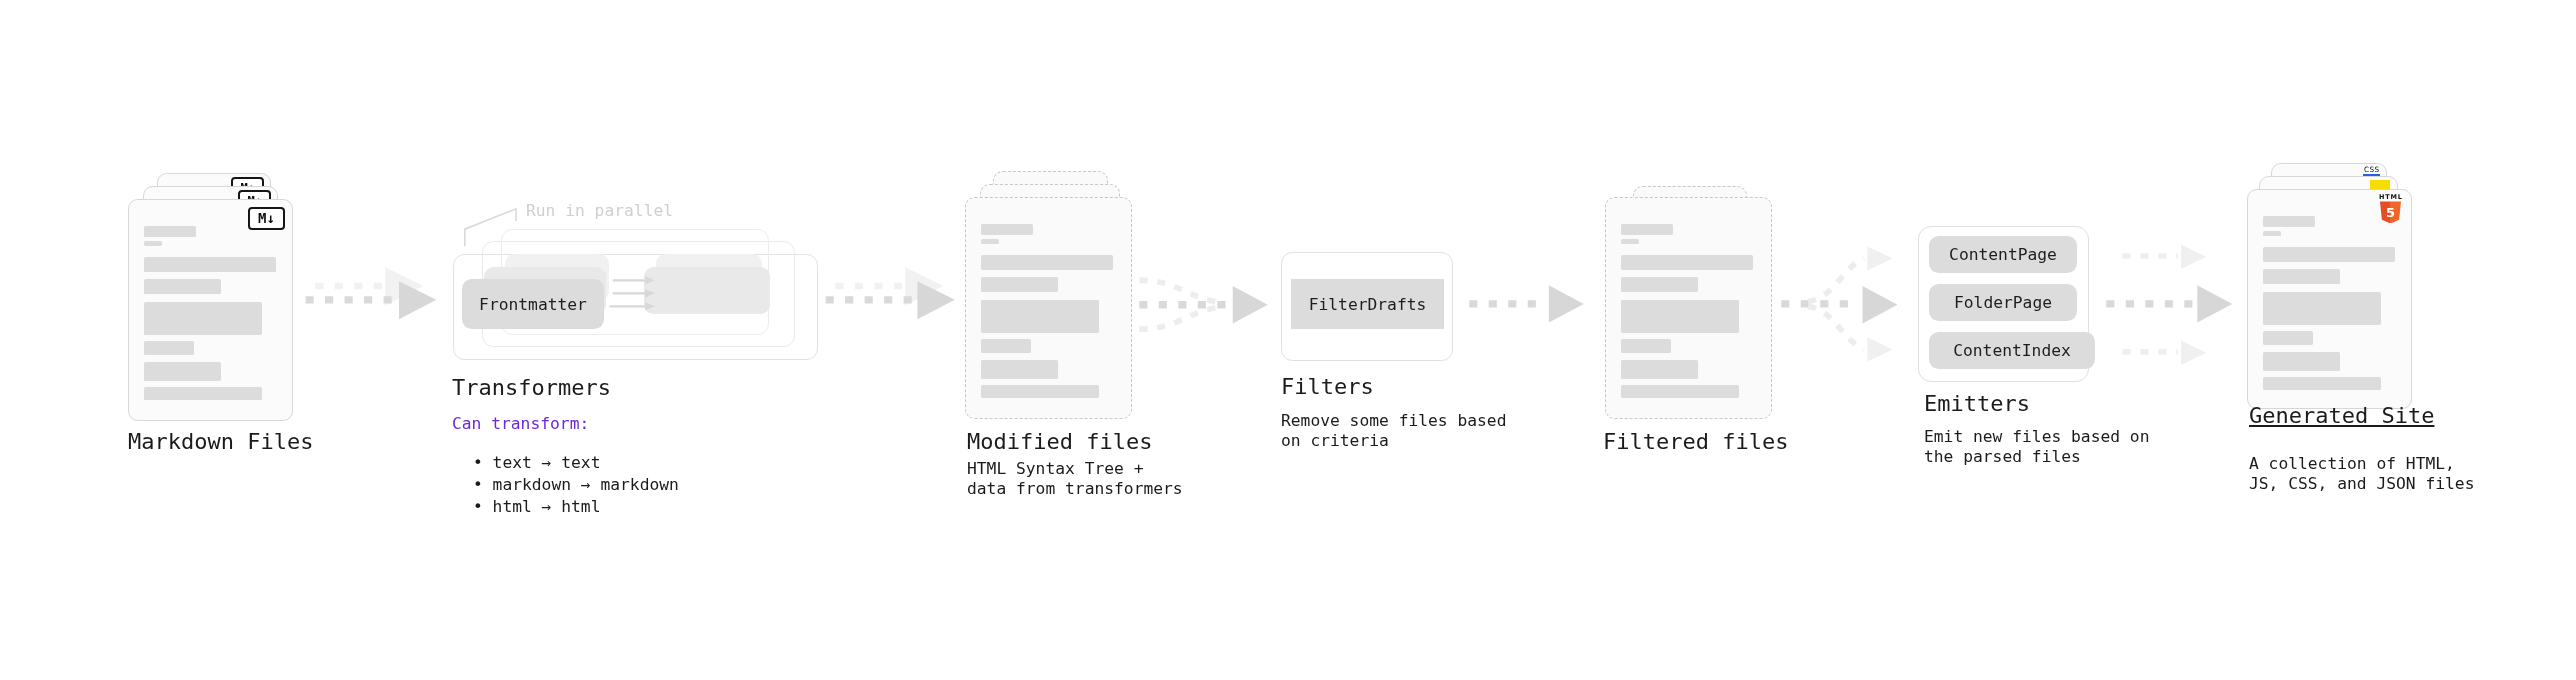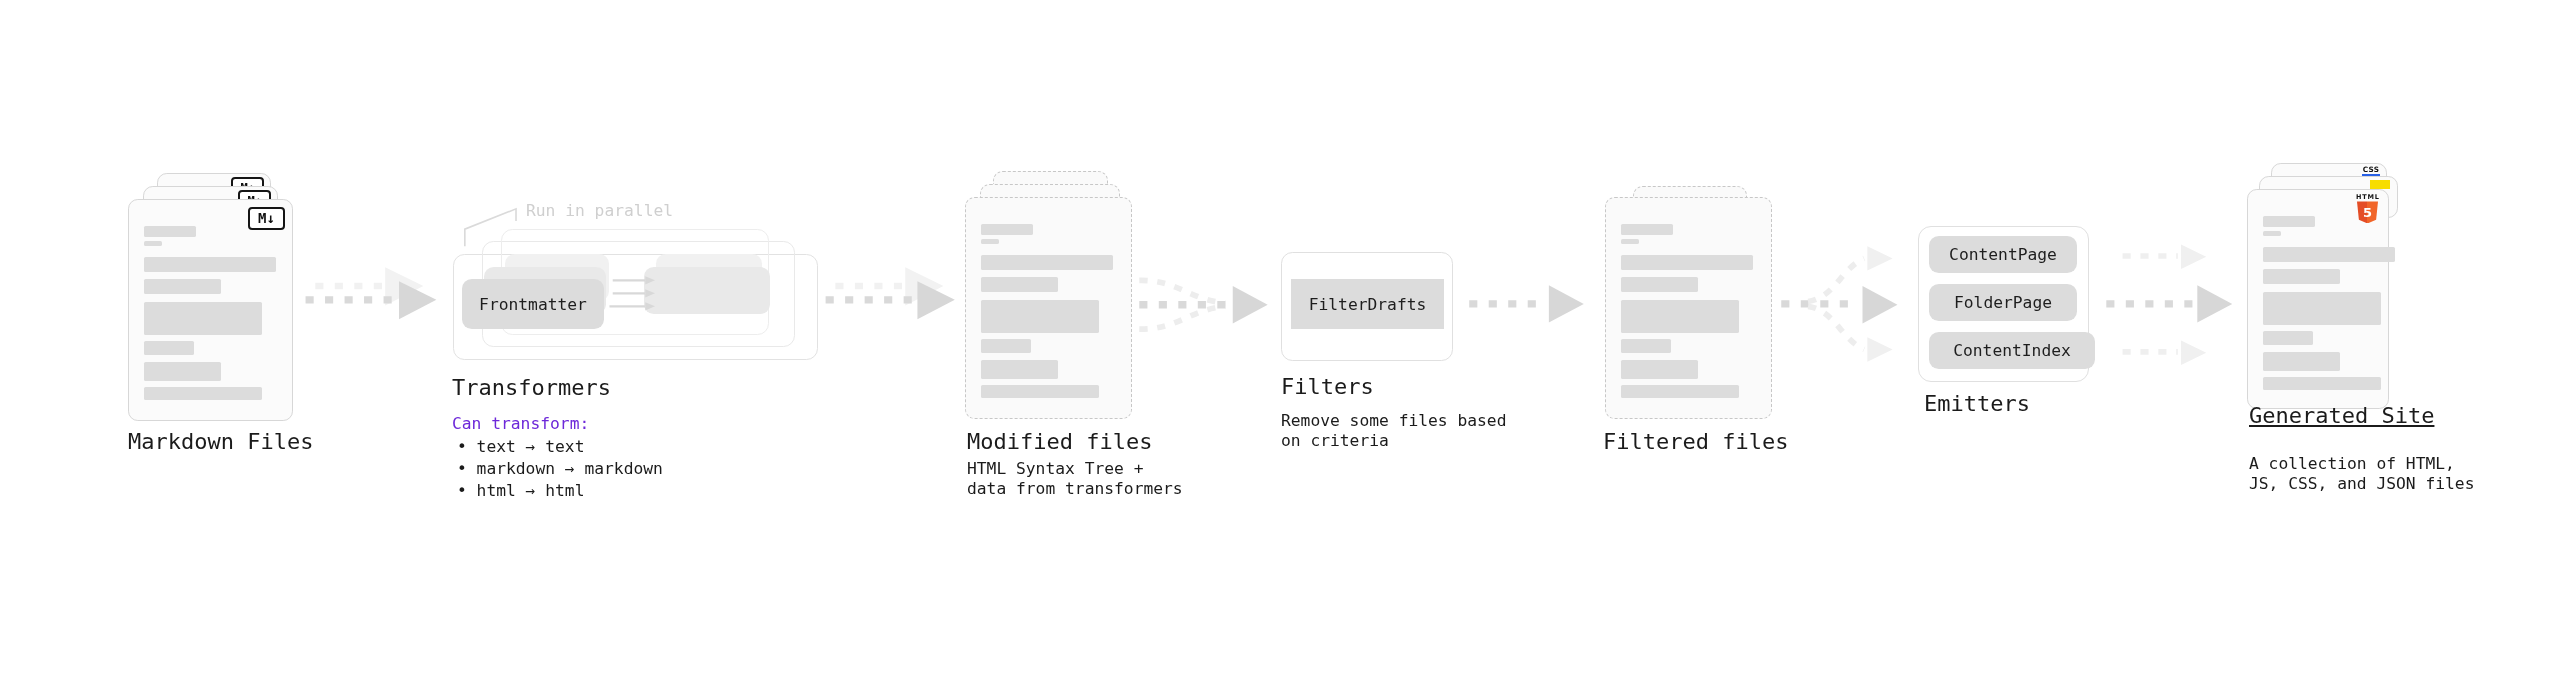--- a/index.html
+++ b/index.html
@@ -17,21 +17,21 @@
   .b4{top:79px;width:77px;height:15.4px}
   .b5{top:102px;width:118px;height:33px}
   .b6{top:141px;width:50px;height:14px}
   .b7{top:162px;width:77px;height:18.7px}
   .b8{top:187px;width:118px;height:13px}
   
   .md-icon{position:absolute;background:#ffffff;border:2.4px solid #151515;border-radius:4.1px;
     display:flex;align-items:center;justify-content:center;font-weight:bold;color:#111;}
   .md-icon.front{width:32.5px;height:19.5px;font-size:14px;right:7.3px;top:6.5px;}
   .md-icon.back{width:29px;height:18px;font-size:12.2px;right:5.7px;top:3.3px;}
-  .css-badge{position:absolute;right:5.7px;top:2.4px;font-size:7.3px;font-weight:bold;color:#111;
+  .css-badge{position:absolute;right:5.7px;top:2.4px;font-size:7.3px;font-weight:normal;color:#111;
     font-family:"DejaVu Sans","Liberation Sans",sans-serif;letter-spacing:0.4px;
     border-bottom:3.3px solid #2760e6;padding:0 0.8px 0.8px 0.8px;line-height:7.3px;}
   .js-badge{position:absolute;right:7.3px;top:3.3px;width:19.5px;height:9px;background:#f7dd00;}
   .html5-logo{position:absolute;right:9px;top:4.1px;width:23px;text-align:center;}
   .html5-word{font-family:"DejaVu Sans","Liberation Sans",sans-serif;font-weight:bold;font-size:6.5px;
     letter-spacing:0.8px;color:#111;line-height:7.3px;}
   .html5-shield{width:21px;height:22px;margin:0 auto;background:linear-gradient(90deg,#e44d26 50%,#f16529 50%);
     clip-path:polygon(0 0,100% 0,91% 84%,50% 100%,9% 84%);
     display:flex;align-items:center;justify-content:center;color:#fff;font-weight:bold;font-size:13px;
     font-family:"DejaVu Sans","Liberation Sans",sans-serif;}
@@ -41,21 +41,21 @@
   .node-btn{position:absolute;background:#dcdcdc;border-radius:9.8px;display:flex;align-items:center;
     justify-content:center;font-size:16.3px;color:#1e1e1e;white-space:nowrap;}
   .ghost{position:absolute;border-radius:9.8px;}
   .g1{background:#e9e9e9;}
   .g2{background:#f1f1f1;}
   
   .stage-title{position:absolute;font-size:22px;line-height:24.4px;color:#1b1b1b;white-space:nowrap;}
   .stage-sub{position:absolute;font-size:16.3px;line-height:20.3px;color:#1b1b1b;white-space:nowrap;}
   .stage-sub span{display:block;}
   .desc-heading{position:absolute;font-size:16.3px;color:#6d28d9;white-space:nowrap;}
-  .bullets{position:absolute;margin:0;padding:0;list-style:none;font-size:16.3px;line-height:22px;white-space:nowrap;}
+  .bullets{position:absolute;margin:16px;padding:0;list-style:none;font-size:16.3px;line-height:22px;white-space:nowrap;}
   .bullets li::before{content:"• ";}
   .note{position:absolute;font-size:16.3px;color:#cfcfcf;white-space:nowrap;}
   svg{position:absolute;left:0;top:0;pointer-events:none;}
 </style>
 </head>
 <body>
 
 <div id="canvas">
 
   <div class="file-card" style="left:157px;top:173px;width:114px;height:42px;">
@@ -141,28 +141,32 @@
     <i class="bar b7"></i>
     <i class="bar b8"></i>
   </div>
   <div class="stage-title" style="left:1603px;top:430px;">Filtered files</div>
 
   <div class="panel" style="left:1918px;top:226px;width:171px;height:156px;"></div>
   <div class="node-btn" style="left:1929px;top:236px;width:148px;height:37px;">ContentPage</div>
   <div class="node-btn" style="left:1929px;top:284px;width:148px;height:37px;">FolderPage</div>
   <div class="node-btn" style="left:1929px;top:332px;width:166px;height:37px;">ContentIndex</div>
   <div class="stage-title" style="left:1924px;top:392px;">Emitters</div>
+  <div class="stage-sub" style="left:1924px;top:427px;">
+    <span>Emit new files based on</span>
+    <span>the parsed files</span>
+  </div>
 
   <div class="file-card" style="left:2271px;top:163px;width:116px;height:42px;">
     <div class="css-badge">CSS</div>
   </div>
   <div class="file-card" style="left:2259px;top:176px;width:139px;height:42px;">
     <div class="js-badge"></div>
   </div>
-  <div class="file-card" style="left:2247px;top:189px;width:142px;height:220px;">
+  <div class="file-card" style="left:2247px;top:189px;width:165px;height:220px;">
     <div class="html5-logo">
       <div class="html5-word">HTML</div>
       <div class="html5-shield">
           <span>5</span>
         </div>
     </div>
     <i class="bar b1"></i>
     <i class="bar b2"></i>
     <i class="bar b3"></i>
     <i class="bar b4"></i>

